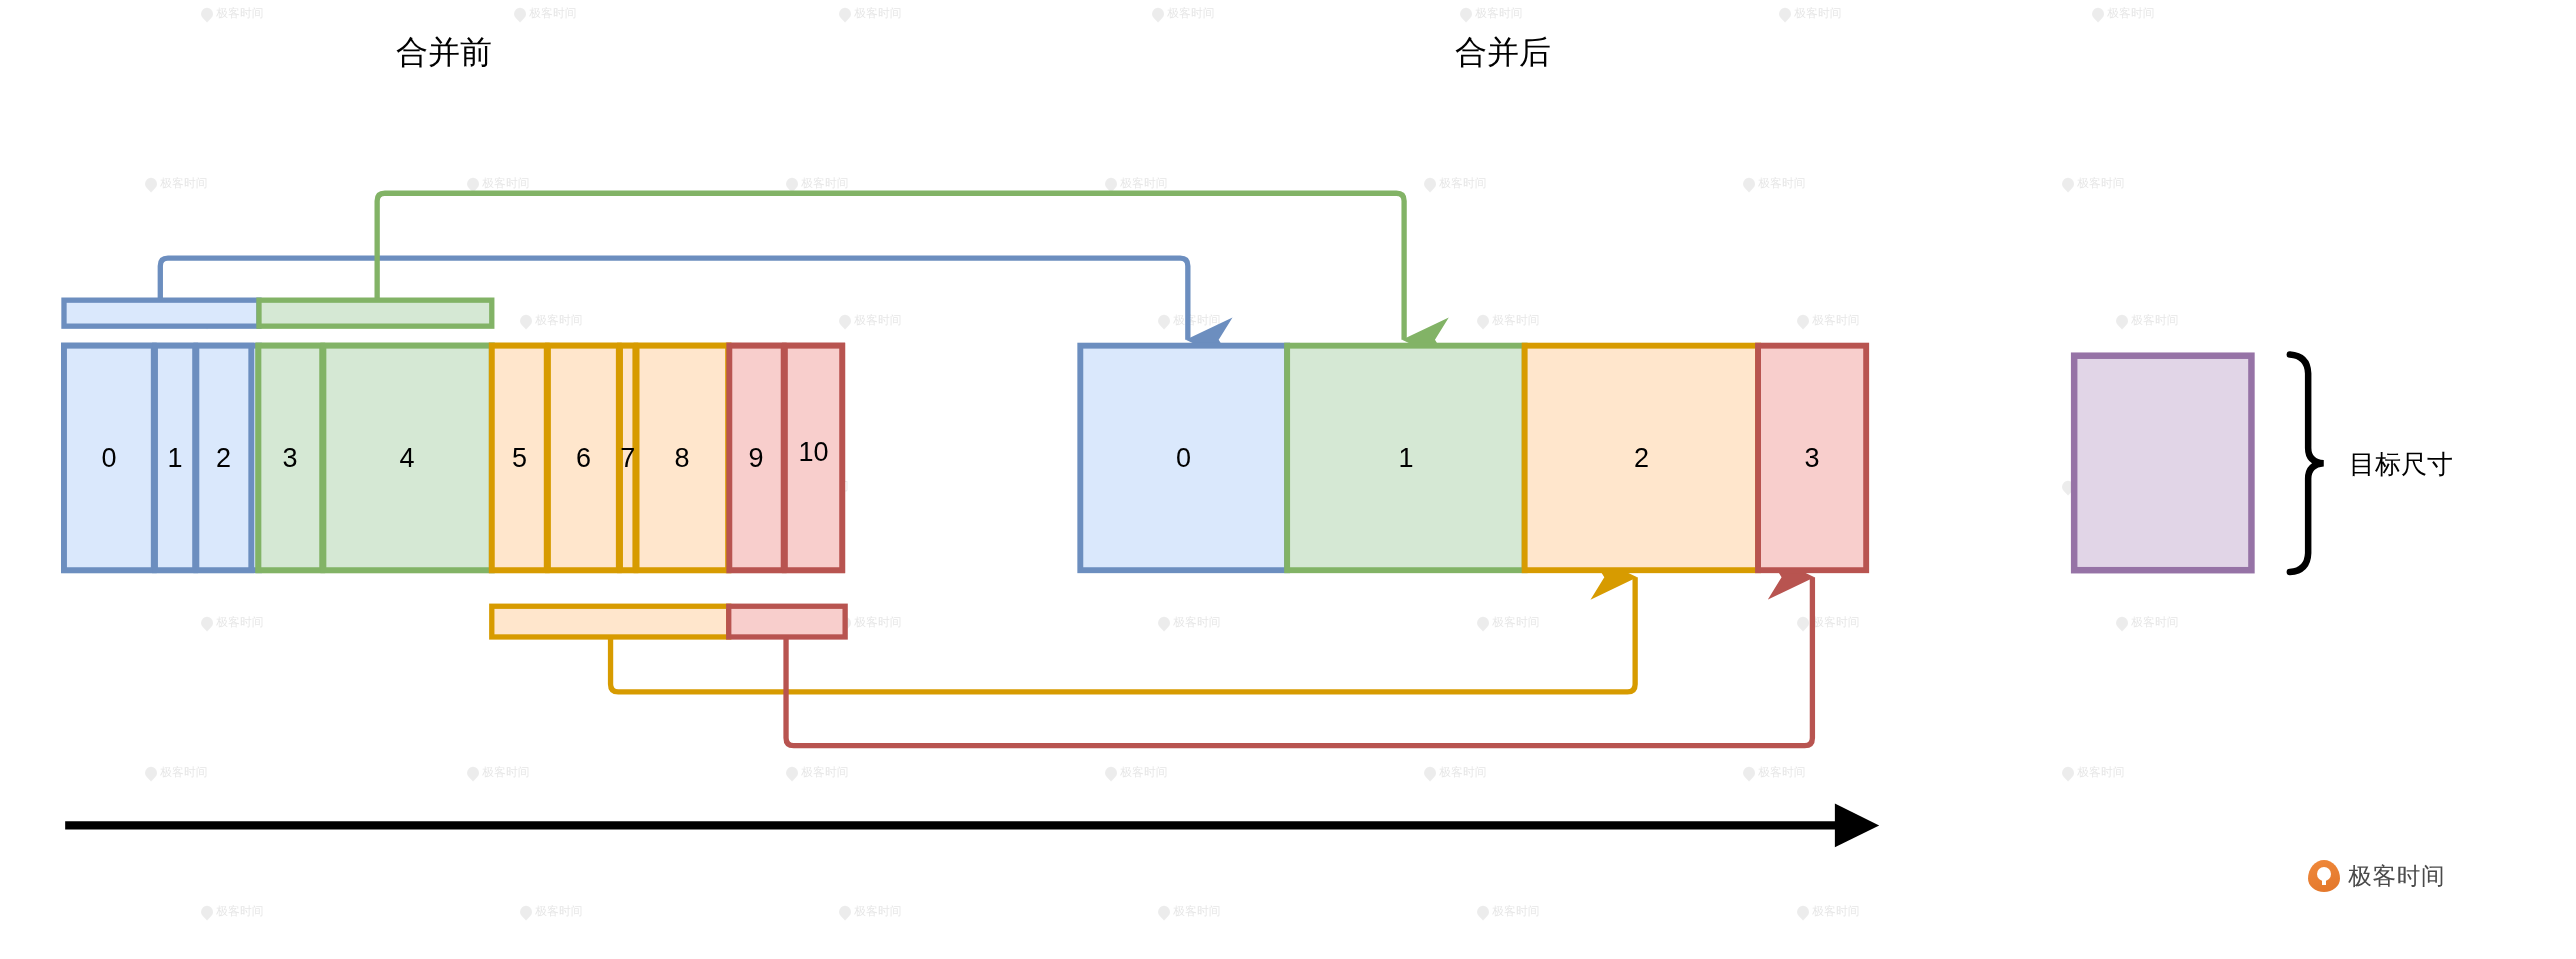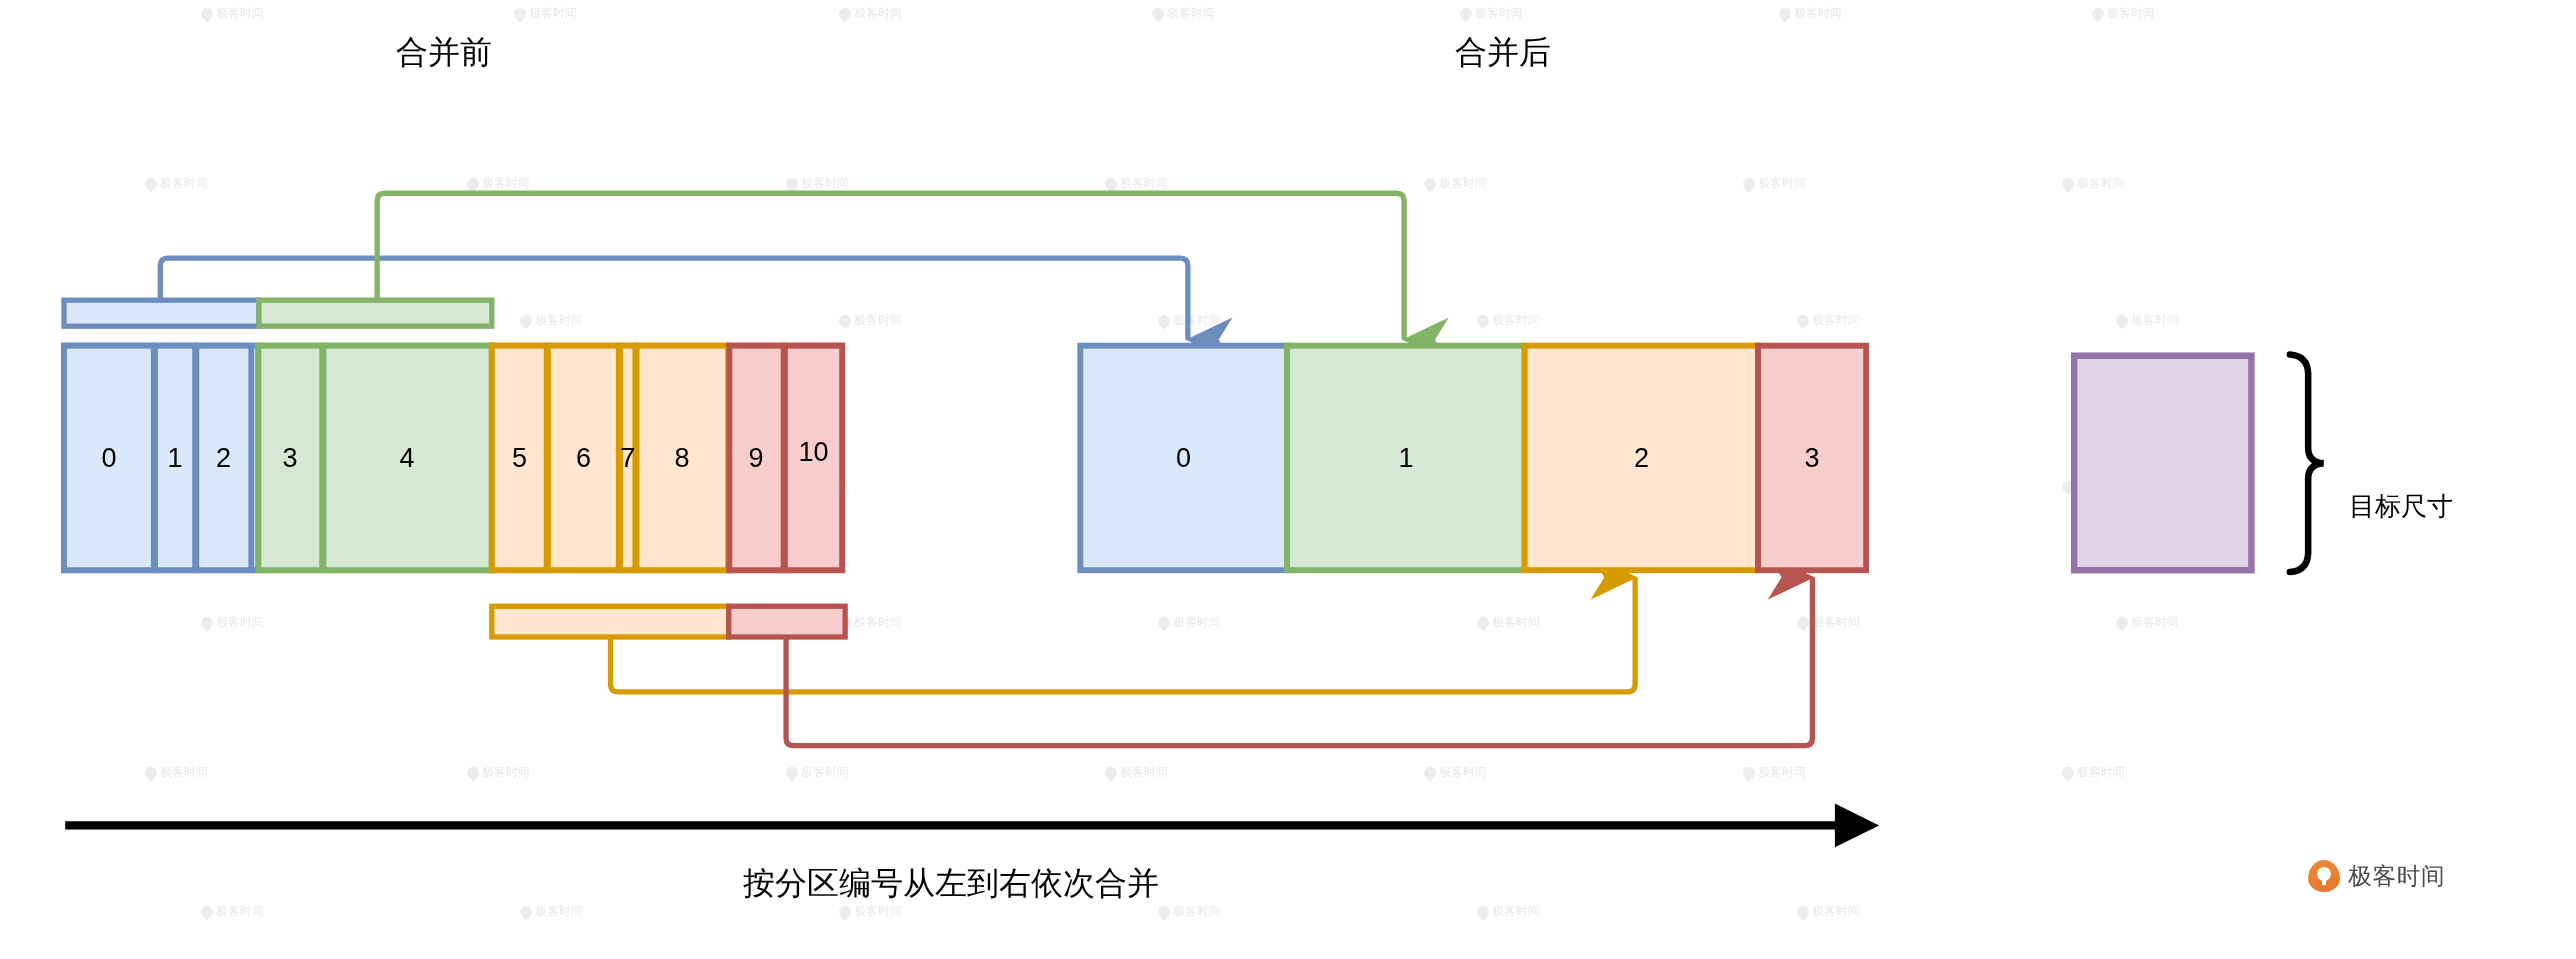--- a/index.html
+++ b/index.html
@@ -16,21 +16,21 @@
   .logo{position:absolute;display:flex;align-items:center;gap:8.3px;}
   .logo .pinwrap{width:32px;height:32px;position:relative;}
   .logo .pin2{position:absolute;left:0;top:0;width:32px;height:32px;
               border-radius:50% 50% 50% 50%/58% 58% 42% 42%;
               background:linear-gradient(160deg,#f0893b,#e2762a);}
   .logo .pin2:after{content:"";position:absolute;left:8.9px;top:6.5px;width:14px;height:14px;
               border-radius:50%;background:#fff;}
   .logo .pin2:before{content:"";position:absolute;left:14px;top:11.2px;width:3.5px;height:14px;
               background:#fff;z-index:2;}
   .logo .txt{font-size:23.6px;color:#4a4a4a;letter-spacing:0.6px;white-space:nowrap;}
-  .brace-label{position:absolute;font-size:26px;color:#000;white-space:nowrap;margin-top:42px;}
+  .brace-label{position:absolute;font-size:26px;color:#000;white-space:nowrap;}
 </style>
 </head>
 <body>
 
 <div id="stage">
 
   <div id="wm-layer">
       <div class="wm" style="left: 201px; top: 5.9px;">
         <span class="pin"></span>
         <span>极客时间</span>
@@ -335,21 +335,20 @@
 
   <div id="after-nums">
       <div class="cellnum" style="left: 1080px; top: 346px; width: 207px; height: 225px;">0</div>
       <div class="cellnum" style="left: 1287px; top: 346px; width: 238px; height: 225px;">1</div>
       <div class="cellnum" style="left: 1525px; top: 346px; width: 233px; height: 225px;">2</div>
       <div class="cellnum" style="left: 1758px; top: 346px; width: 108px; height: 225px;">3</div>
     </div>
 
   <div class="brace-label" style="left:2349px;top:447px;">目标尺寸</div>
 
-  <div class="cap" style="left:743px;top:862px;">按分区编号从左到右依次合并</div>
 
   <div class="logo" style="left:2308px;top:860px;">
     <div class="pinwrap">
       <div class="pin2"></div>
     </div>
     <div class="txt">极客时间</div>
   </div>
 
 </div>
 

